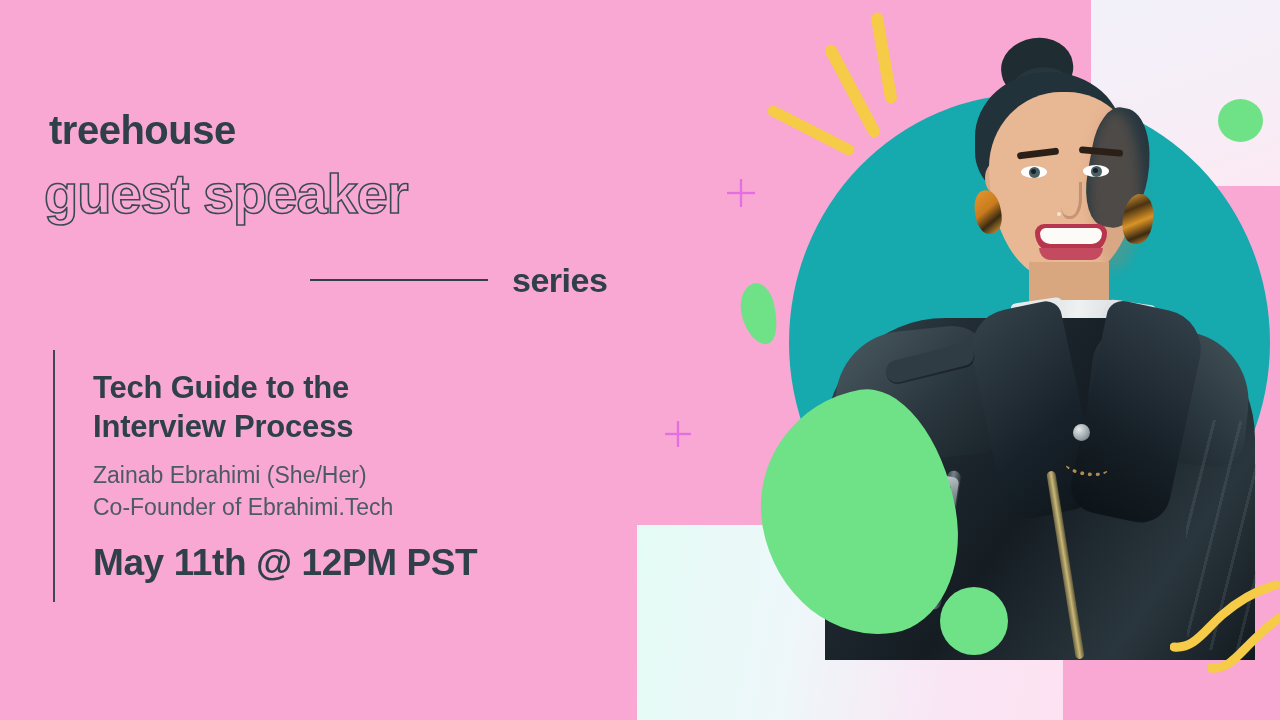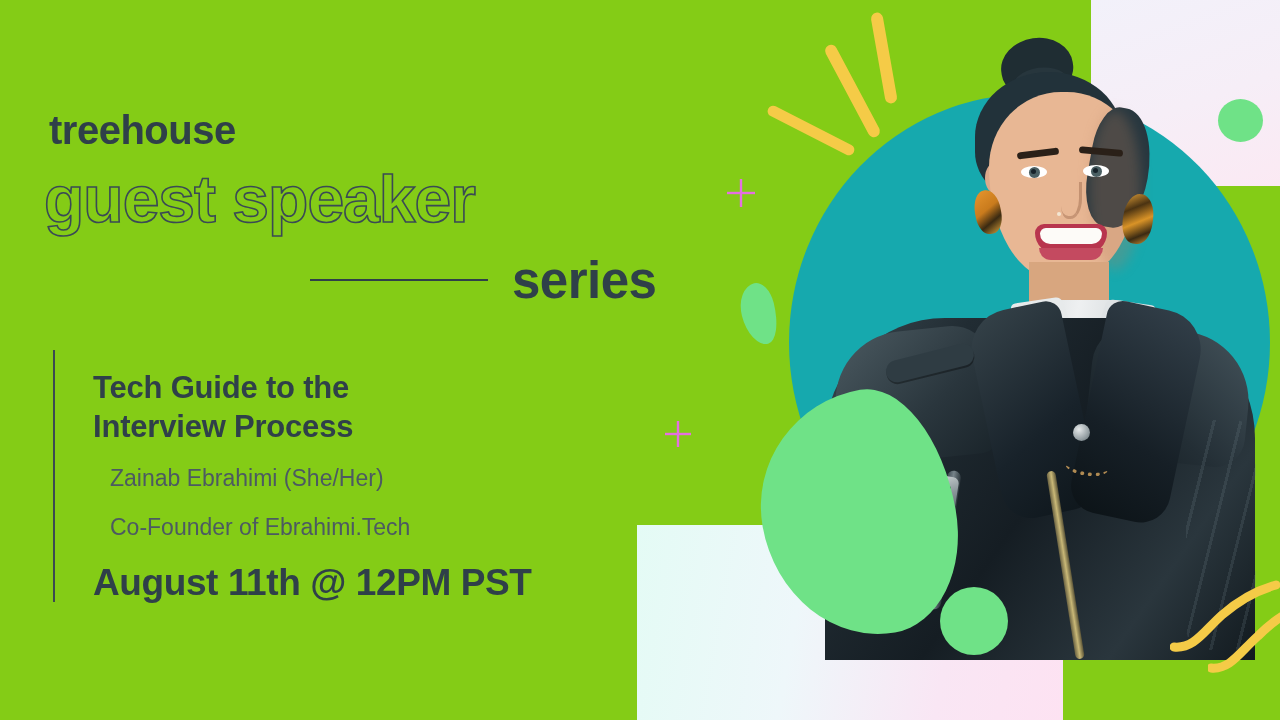--- a/index.html
+++ b/index.html
@@ -2,21 +2,21 @@
 <html><head>
 <meta charset="utf-8">
 <style>
   html,body{margin:0;padding:0;}
   body{
     width:1280px;height:720px;overflow:hidden;
     background:#ffffff;
     font-family:"Liberation Sans", sans-serif;
     -webkit-font-smoothing:antialiased;
   }
-  #stage{position:relative;width:1280px;height:720px;overflow:hidden;background:#84cc16;}
+  #stage{position:relative;width:1280px;height:720px;overflow:hidden;background:#f9a8d4;}
 
   
   .panel-tr{
     position:absolute;left:1091px;top:0;width:189px;height:186px;
     background:linear-gradient(160deg,#f2f1fa 0%,#f6eef7 55%,#fbe9f3 100%);
   }
   .panel-bottom{
     position:absolute;left:637px;top:525px;width:426px;height:195px;
     background:linear-gradient(100deg,#e4fbf5 0%,#eef7fa 38%,#f9e6f4 72%,#fde2f2 100%);
   }
@@ -217,46 +217,46 @@
   .wave{position:absolute;}
 
   
   .brand{
     position:absolute;left:49px;top:108px;
     font-size:40px;font-weight:700;letter-spacing:-.5px;
     color:#2f4049;
   }
   .headline{
     position:absolute;left:44px;top:166px;
-    font-size:66px;font-weight:700;letter-spacing:-1px;
+    font-size:56px;font-weight:700;letter-spacing:-1px;
     color:transparent;
     -webkit-text-stroke:1.6px #3a4a55;
     line-height:1;
     white-space:nowrap;
   }
   .series-row{
     position:absolute;left:310px;top:252px;width:315px;height:56px;
     display:flex;align-items:center;
   }
   .series-rule{flex:0 0 178px;height:2px;background:#2f4049;}
   .series-word{
-    margin-left:24px;font-size:51px;font-weight:700;color:#2f4049;letter-spacing:-.5px;
+    margin-left:24px;font-size:34px;font-weight:700;color:#2f4049;letter-spacing:-.5px;
   }
 
   .info-block{position:absolute;left:53px;top:350px;width:570px;height:252px;}
   .info-rule{
     position:absolute;left:0;top:0;width:2px;height:252px;background:#3b4a52;
   }
   .info-inner{position:absolute;left:40px;top:18px;}
   .talk-title{
     font-size:31px;font-weight:600;line-height:1.26;color:#2f4049;
     letter-spacing:-.2px;margin:0 0 14px 0;white-space:pre-line;
   }
   .speaker-name,.speaker-role{
-    font-size:23px;font-weight:400;color:#4c5a62;line-height:1.38;margin:17px;
+    font-size:23px;font-weight:400;color:#4c5a62;line-height:1.38;margin:0;
   }
   .datetime{
     margin-top:18px;font-size:37px;font-weight:700;color:#2f4049;letter-spacing:-.4px;
   }
 </style>
 </head>
 <body>
 
 <div id="stage">
 
@@ -344,17 +344,17 @@
     <span class="series-word">series</span>
   </div>
 
   <div class="info-block">
     <span class="info-rule"></span>
     <div class="info-inner">
       <p class="talk-title">Tech Guide to the
 Interview Process</p>
       <p class="speaker-name">Zainab Ebrahimi (She/Her)</p>
       <p class="speaker-role">Co-Founder of Ebrahimi.Tech</p>
-      <div class="datetime">August 11th @ 12PM PST</div>
+      <div class="datetime">May 11th @ 12PM PST</div>
     </div>
   </div>
 
 </div>
 
 </body></html>

